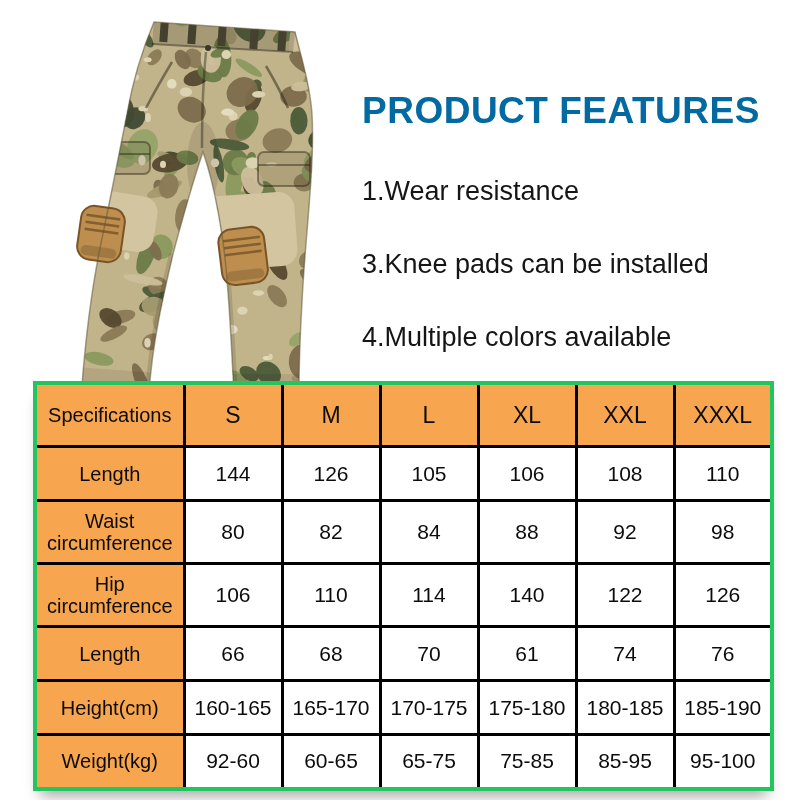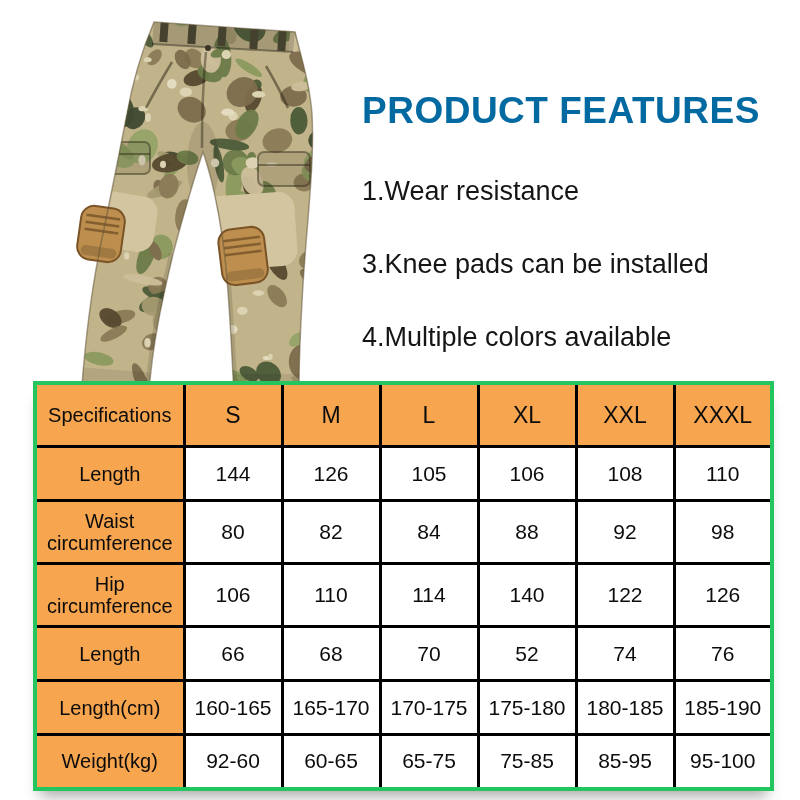--- a/index.html
+++ b/index.html
@@ -387,26 +387,26 @@
           <td>114</td>
           <td>140</td>
           <td>122</td>
           <td>126</td>
         </tr>
         <tr>
           <th>Length</th>
           <td>66</td>
           <td>68</td>
           <td>70</td>
-          <td>52</td>
+          <td>61</td>
           <td>74</td>
           <td>76</td>
         </tr>
         <tr>
-          <th>Length(cm)</th>
+          <th>Height(cm)</th>
           <td>160-165</td>
           <td>165-170</td>
           <td>170-175</td>
           <td>175-180</td>
           <td>180-185</td>
           <td>185-190</td>
         </tr>
         <tr>
           <th>Weight(kg)</th>
           <td>92-60</td>

